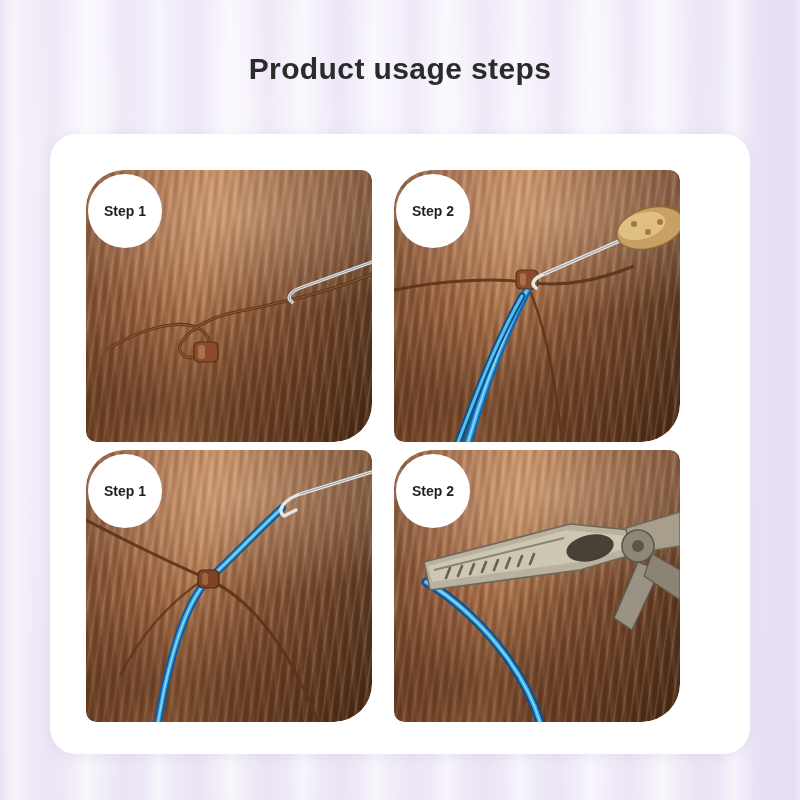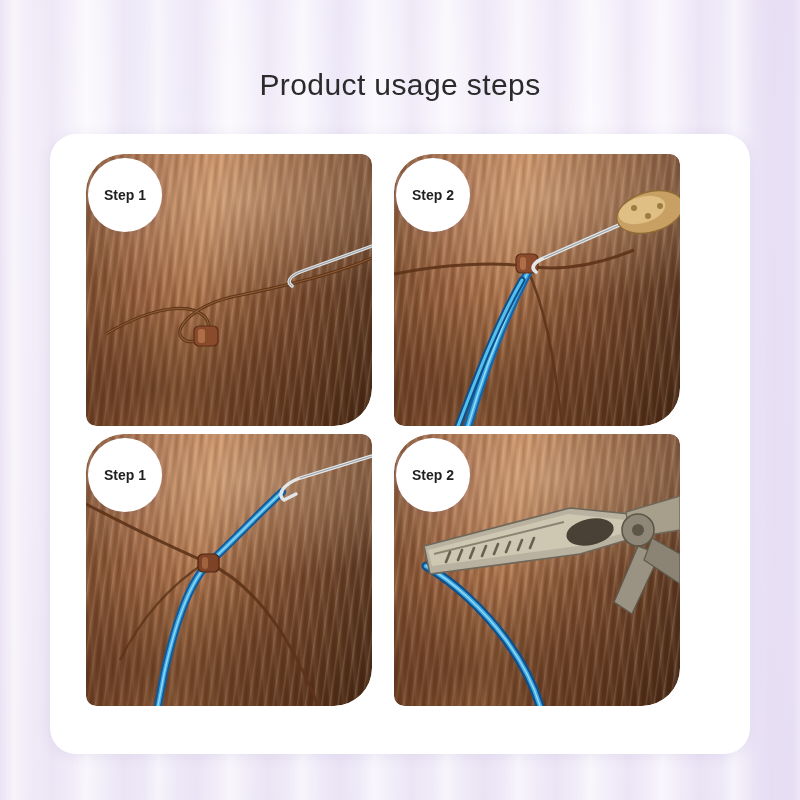--- a/index.html
+++ b/index.html
@@ -51,45 +51,45 @@
       rgba(255,255,255,0.00) 0px,
       rgba(255,255,255,0.55) 14px,
       rgba(255,255,255,0.00) 34px,
       rgba(226,216,240,0.35) 52px,
       rgba(255,255,255,0.00) 72px);
     pointer-events: none;
   }
 
   .title {
     position: absolute;
-    top: 68px;
+    top: 52px;
     left: 0;
     width: 800px;
     text-align: center;
     font-size: 30px;
-    font-weight: 400;
+    font-weight: 700;
     color: #2b2b2b;
     letter-spacing: 0.4px;
   }
 
   .card {
     position: absolute;
     left: 50px;
     top: 134px;
     width: 700px;
     height: 620px;
     background: #ffffff;
     border-radius: 26px;
     box-shadow: 0 2px 14px rgba(120,100,160,0.10);
   }
 
   .grid {
     position: absolute;
     left: 50px;
-    top: 118px;
+    top: 134px;
     width: 592px;
     height: 620px;
     text-align: right;
   }
 
   .tile {
     position: absolute;
     width: 286px;
     height: 272px;
   }

